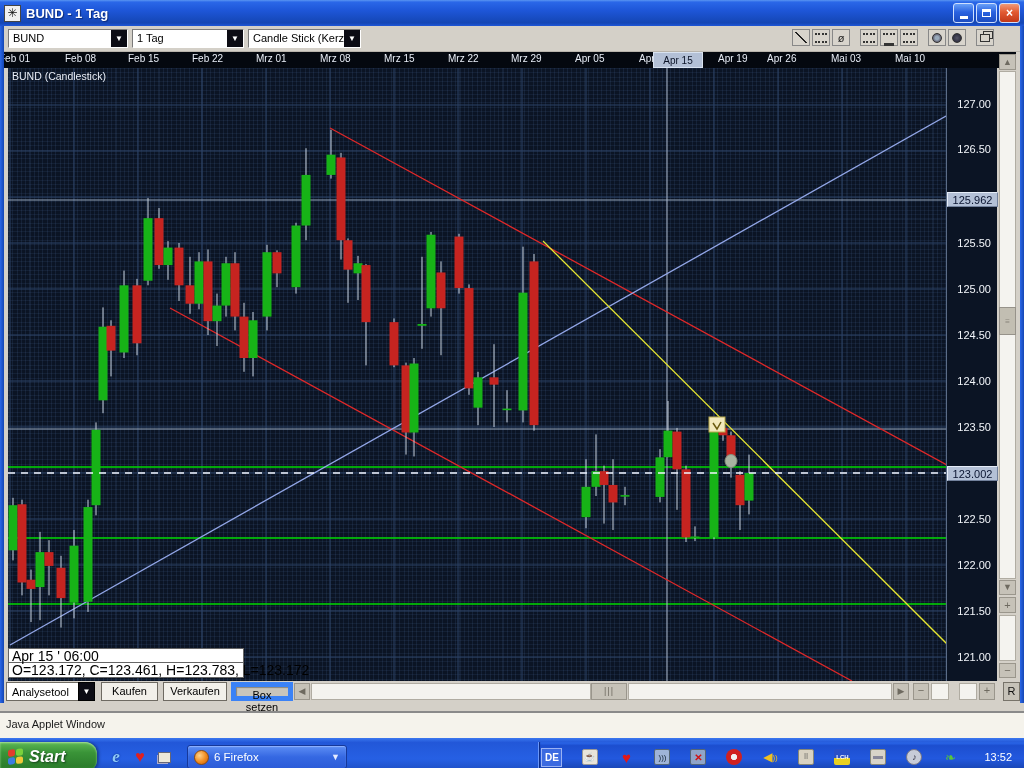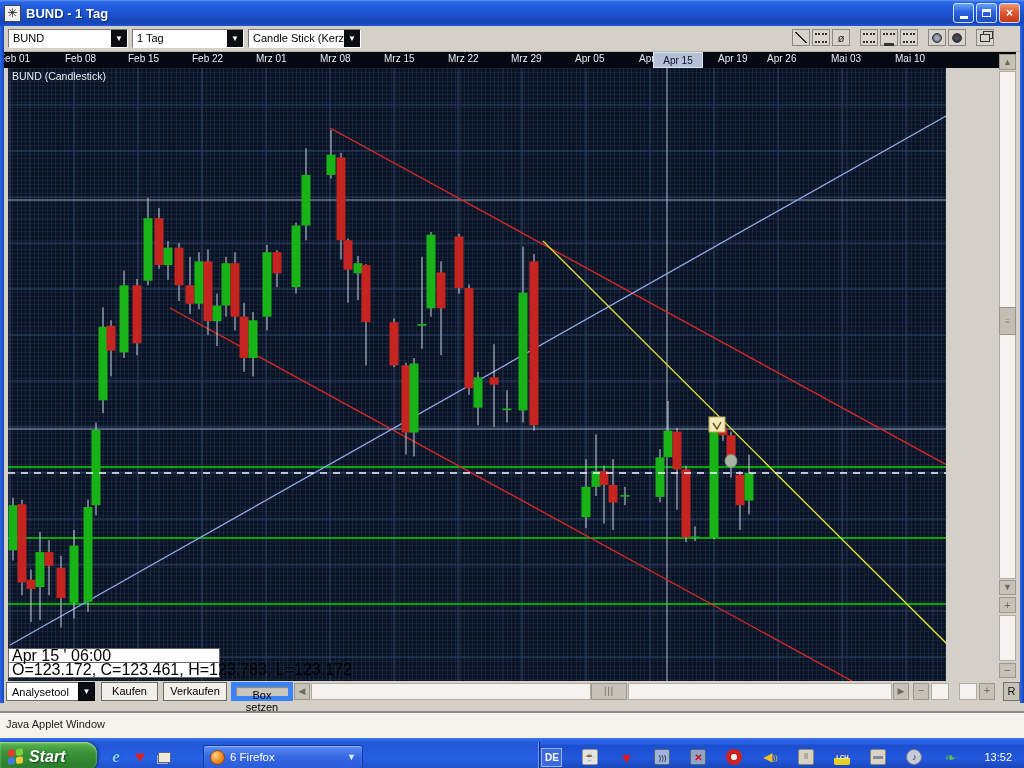--- a/index.html
+++ b/index.html
@@ -47,21 +47,21 @@
   .dhighlight{position:absolute;top:0;height:16px;background:#b3c0d6;color:#0a1226;font-size:10px;
     text-align:center;line-height:15px;border:1px solid #d8e2f0;}
 
   
   .plotwrap{position:absolute;left:8px;top:68px;width:938px;height:613px;background:#0b1424;
     background-image:
       repeating-linear-gradient(to right,rgba(95,135,195,.12) 0 1px,transparent 1px 4.3px),
       repeating-linear-gradient(to bottom,rgba(95,135,195,.10) 0 1px,transparent 1px 4.3px);}
   .plotwrap svg{position:absolute;left:0;top:0;}
   .chartlabel{position:absolute;left:4px;top:2px;font-size:10.5px;color:#e9eef7;z-index:5;}
-  .tooltip{position:absolute;left:0px;top:580px;width:212px;z-index:6;font-size:16px;color:#000;}
+  .tooltip{position:absolute;left:0px;top:580px;width:236px;z-index:6;font-size:14px;color:#000;}
   .tooltip .row{background:#fff;border:1px solid #666;padding:1px 3px;height:15px;line-height:12px;white-space:nowrap;}
   .tooltip .row+.row{border-top:none;text-align:center;}
 
   
   .paxis{position:absolute;left:946px;top:68px;width:51px;height:613px;background:#0b1424;border-left:1px solid #5c6d88;}
   .plabel{position:absolute;right:6px;font-size:11px;color:#f2f5fa;}
   .ptag{position:absolute;left:0px;width:51px;height:15px;background:#b3c0d6;color:#0a1430;
     font-size:11px;text-align:center;line-height:14px;
     border-top:1px solid #e6edf8;border-left:1px solid #e6edf8;border-bottom:1px solid #72819c;border-right:1px solid #72819c;}
 
@@ -96,21 +96,21 @@
     background:linear-gradient(180deg,#3a77ef 0%,#2257d8 12%,#2660e4 55%,#1a46b4 100%);display:flex;align-items:center;}
   .startbtn{height:30px;width:97px;border-radius:0 12px 12px 0;
     background:linear-gradient(180deg,#5eb854 0%,#3a9438 35%,#2c7e2c 80%,#358a33 100%);
     box-shadow:inset 0 1px 2px #a8e09a, 2px 0 3px rgba(0,0,0,.35);
     display:flex;align-items:center;padding-left:8px;gap:5px;flex:none;}
   .startbtn .flag{width:16px;height:16px;display:grid;grid-template-columns:7px 7px;grid-template-rows:7px 7px;gap:1px;transform:skewY(-6deg);}
   .startbtn .flag i{border-radius:2px;}
   .startbtn .label{color:#fff;font-weight:bold;font-style:italic;font-size:16px;text-shadow:1px 1px 2px #14401a;padding-right:10px;}
   .quicklaunch{display:flex;align-items:center;gap:6px;padding:0 8px 0 10px;flex:none;}
   .ql{width:18px;height:18px;display:flex;align-items:center;justify-content:center;font-size:14px;}
-  .taskbtn{height:24px;width:160px;margin-left:22px;border-radius:3px;border:1px solid #16389a;
+  .taskbtn{height:24px;width:160px;margin-left:6px;border-radius:3px;border:1px solid #16389a;
     background:linear-gradient(180deg,#5d8ef5 0%,#3568e2 50%,#2c5cd8 100%);box-shadow:inset 0 1px 1px #8fb2ff;
     display:flex;align-items:center;padding:0 6px;gap:5px;flex:none;}
   .taskbtn .fx{width:15px;height:15px;border-radius:50%;background:radial-gradient(circle at 35% 35%,#ffd28a,#f08a1d 55%,#c05a10);border:1px solid #8a4a10;flex:none;}
   .taskbtn .tlabel{color:#fff;font-size:11.5px;flex:1;white-space:nowrap;}
   .taskbtn .caret{color:#e6ecff;font-size:9px;}
   .tray{margin-left:auto;height:30px;display:flex;align-items:center;gap:20px;padding:0 8px 0 2px;
     background:linear-gradient(180deg,#2e6cf0 0%,#1c4ecf 12%,#2258de 55%,#1640a8 100%);
     border-left:1px solid #6a96f8;box-shadow:inset 1px 0 1px #0c2a80;}
   .debox{width:21px;height:19px;background:#3b6ae0;border:1px solid #9ab2f4;color:#fff;
     font-size:10px;font-weight:bold;text-align:center;line-height:17px;}
@@ -373,20 +373,35 @@
         <path d="M 705 355 L 709 361 L 713 354" fill="none" stroke="#6a5a10" stroke-width="1.5"></path>
         <ellipse cx="723" cy="393" rx="6" ry="6.5" fill="#a9b3a1" stroke="#87917e"></ellipse>
       </svg>
     <div class="chartlabel">BUND (Candlestick)</div>
     <div class="tooltip">
       <div class="row">Apr 15 ' 06:00</div>
       <div class="row">O=123.172, C=123.461, H=123.783, L=123.172</div>
     </div>
   </div>
 
+  <div class="paxis" id="paxis">
+      <div class="plabel" style="top: 30px;">127.00</div>
+      <div class="plabel" style="top: 75px;">126.50</div>
+      <div class="plabel" style="top: 169px;">125.50</div>
+      <div class="plabel" style="top: 215px;">125.00</div>
+      <div class="plabel" style="top: 261px;">124.50</div>
+      <div class="plabel" style="top: 307px;">124.00</div>
+      <div class="plabel" style="top: 353px;">123.50</div>
+      <div class="plabel" style="top: 445px;">122.50</div>
+      <div class="plabel" style="top: 491px;">122.00</div>
+      <div class="plabel" style="top: 537px;">121.50</div>
+      <div class="plabel" style="top: 583px;">121.00</div>
+      <div class="ptag" style="top: 124px;">125.962</div>
+      <div class="ptag" style="top: 398px;">123.002</div>
+    </div>
 
   <div class="vscroll">
     <div class="sbtn" style="top:2px;height:16px;line-height:14px;">▲</div>
     <div class="strack" style="top:19px;height:508px;"></div>
     <div class="sthumb" style="top:255px;height:28px;">≡</div>
     <div class="sbtn" style="top:528px;height:15px;line-height:13px;">▼</div>
     <div class="sbtn" style="top:545px;height:16px;line-height:14px;font-size:11px;">+</div>
     <div class="strack" style="top:563px;height:46px;"></div>
     <div class="sbtn" style="top:611px;height:15px;line-height:12px;font-size:11px;">−</div>
   </div>

